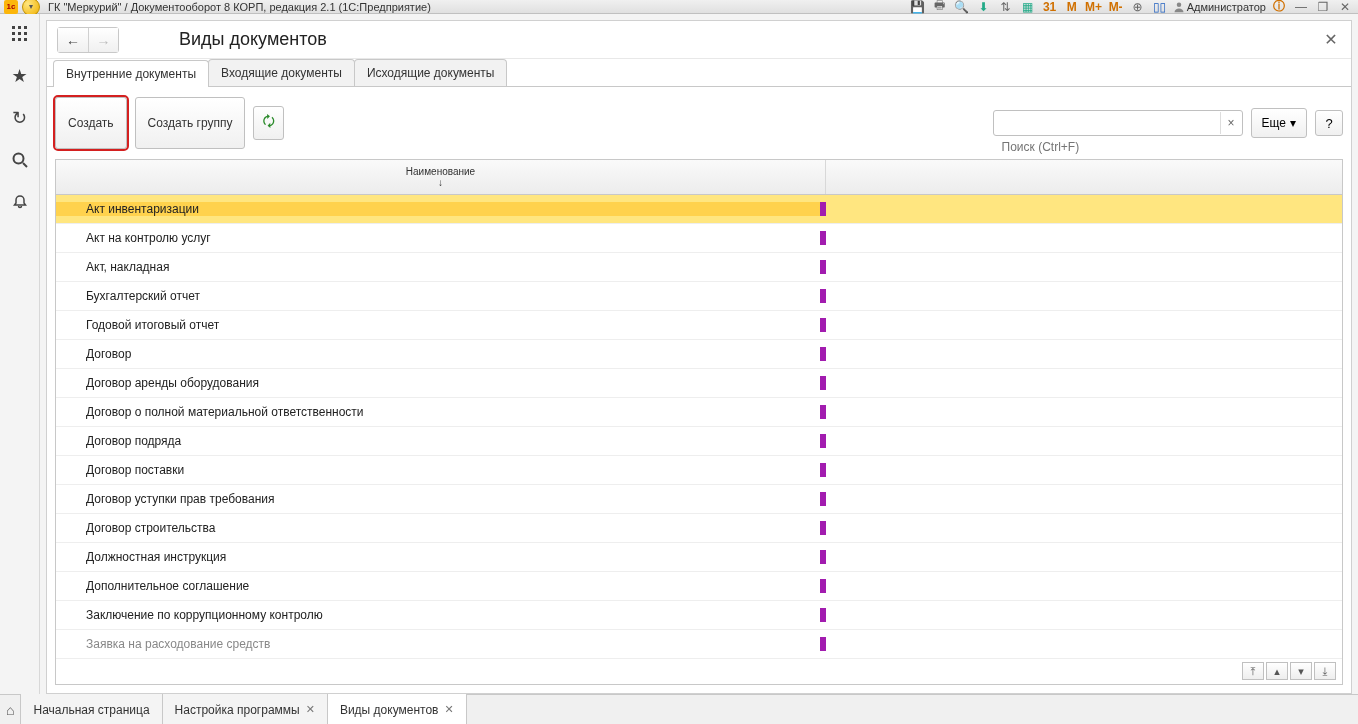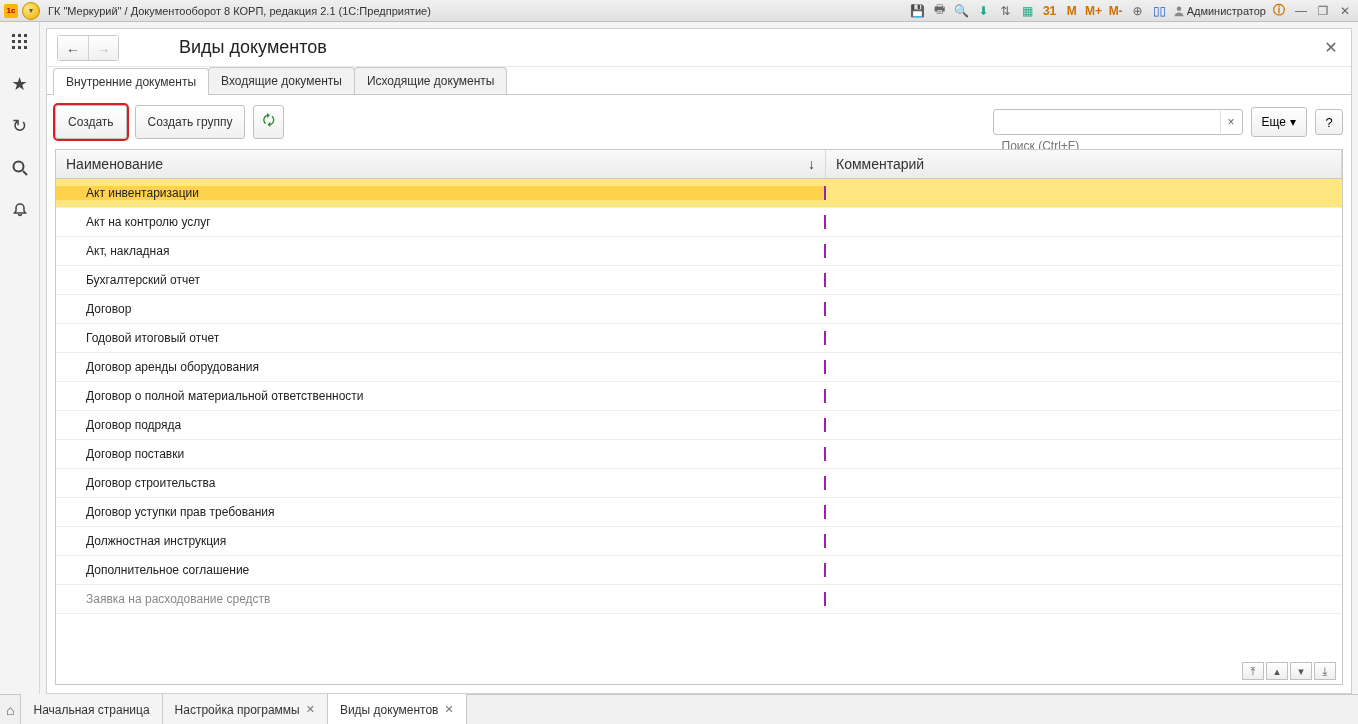--- a/index.html
+++ b/index.html
@@ -9,21 +9,21 @@
   background: #e8e8e8;
   width: 1358px;
   height: 724px;
   overflow: hidden;
   display: flex;
   flex-direction: column;
 }
 
 
 .titlebar {
-  height: 22px;
+  height: 14px;
   background: linear-gradient(#f0f0f0, #e0e0e0);
   border-bottom: 1px solid #c0c0c0;
   display: flex;
   align-items: center;
   padding: 0 4px;
   gap: 4px;
 }
 .titlebar .logo-1c {
   width: 14px; height: 14px;
   background: #fcb60a;
@@ -146,21 +146,21 @@
 }
 
 
 .toolbar {
   display: flex;
   align-items: center;
   padding: 10px 8px;
   gap: 8px;
 }
 .btn {
-  padding: 9px 12px;
+  padding: 18px 12px;
   border: 1px solid #c0c0c0;
   border-radius: 3px;
   background: linear-gradient(#fff,#f0f0f0);
   font-size: 12px;
   cursor: pointer;
   color: #333;
 }
 .btn.highlighted { outline: 2px solid #d42020; }
 .btn.icon-only { padding: 4px 8px; }
 .btn .icon-refresh { color: #2a8a2a; font-size: 14px; }
@@ -196,32 +196,33 @@
   border-radius: 3px;
   background: linear-gradient(#fff,#f0f0f0);
   display:flex; align-items:center; justify-content:center;
   font-size: 13px; cursor: pointer;
 }
 
 
 .table-wrap { flex:1; display:flex; flex-direction:column; margin: 0 8px 8px 8px; border: 1px solid #c8c8c8; position:relative; }
 .thead { display:flex; background: linear-gradient(#fafafa,#ececec); border-bottom:1px solid #c8c8c8; }
 .th {
-  padding: 6px 10px; font-size: 14px; color: #333;
+  padding: 6px 10px; font-size: 10px; color: #333;
   border-right: 1px solid #d8d8d8;
+  flex-direction: column;
 }
 .th.col-name { flex: 0 0 770px; display:flex; align-items:center; justify-content:space-between; }
 .th.col-comment { flex: 1; }
 .tbody { flex:1; overflow:hidden; }
 .trow {
   display:flex; height: 29px; align-items:center;
   border-bottom: 1px solid #eee;
   font-size: 12px; color: #222;
 }
-.trow .td-name { flex: 0 0 770px; padding-left: 30px; border-right: 2px solid #a21caf; }
+.trow .td-name { flex: 0 0 770px; padding-left: 30px; border-right: 6px solid #a21caf; }
 .trow .td-comment { flex:1; padding-left: 10px; }
 .trow.selected { background: #ffe680; }
 .trow.selected .td-name { background: #ffd24d; }
 .trow.cutoff { color: #888; }
 
 
 .navfooter {
   position:absolute; bottom: 4px; right: 6px;
   display:flex; gap:2px;
 }
@@ -362,77 +363,80 @@
         </div>
         <div class="help-btn">?</div>
       </div>
 
       <div class="table-wrap">
         <div class="thead">
           <div class="th col-name">
             <span>Наименование</span>
             <span>↓</span>
           </div>
-          <div class="th col-comment">Комментарий</div>
         </div>
         <div class="tbody" id="tbody">
             <div class="trow selected">
               <div class="td-name">Акт инвентаризации</div>
               <div class="td-comment"></div>
             </div>
             <div class="trow">
               <div class="td-name">Акт на контролю услуг</div>
               <div class="td-comment"></div>
             </div>
             <div class="trow">
               <div class="td-name">Акт, накладная</div>
               <div class="td-comment"></div>
             </div>
             <div class="trow">
               <div class="td-name">Бухгалтерский отчет</div>
               <div class="td-comment"></div>
             </div>
             <div class="trow">
+              <div class="td-name">Годовой итоговый отчет</div>
+              <div class="td-comment"></div>
+            </div>
+            <div class="trow">
               <div class="td-name">Договор</div>
               <div class="td-comment"></div>
             </div>
             <div class="trow">
-              <div class="td-name">Годовой итоговый отчет</div>
-              <div class="td-comment"></div>
-            </div>
-            <div class="trow">
               <div class="td-name">Договор аренды оборудования</div>
               <div class="td-comment"></div>
             </div>
             <div class="trow">
               <div class="td-name">Договор о полной материальной ответственности</div>
               <div class="td-comment"></div>
             </div>
             <div class="trow">
               <div class="td-name">Договор подряда</div>
               <div class="td-comment"></div>
             </div>
             <div class="trow">
               <div class="td-name">Договор поставки</div>
               <div class="td-comment"></div>
             </div>
             <div class="trow">
+              <div class="td-name">Договор уступки прав требования</div>
+              <div class="td-comment"></div>
+            </div>
+            <div class="trow">
               <div class="td-name">Договор строительства</div>
               <div class="td-comment"></div>
             </div>
             <div class="trow">
-              <div class="td-name">Договор уступки прав требования</div>
-              <div class="td-comment"></div>
-            </div>
-            <div class="trow">
               <div class="td-name">Должностная инструкция</div>
               <div class="td-comment"></div>
             </div>
             <div class="trow">
               <div class="td-name">Дополнительное соглашение</div>
+              <div class="td-comment"></div>
+            </div>
+            <div class="trow">
+              <div class="td-name">Заключение по коррупционному контролю</div>
               <div class="td-comment"></div>
             </div>
             <div class="trow cutoff">
               <div class="td-name">Заявка на расходование средств</div>
               <div class="td-comment"></div>
             </div>
           </div>
 
         <div class="navfooter">
           <div class="nf-btn">⤒</div>

